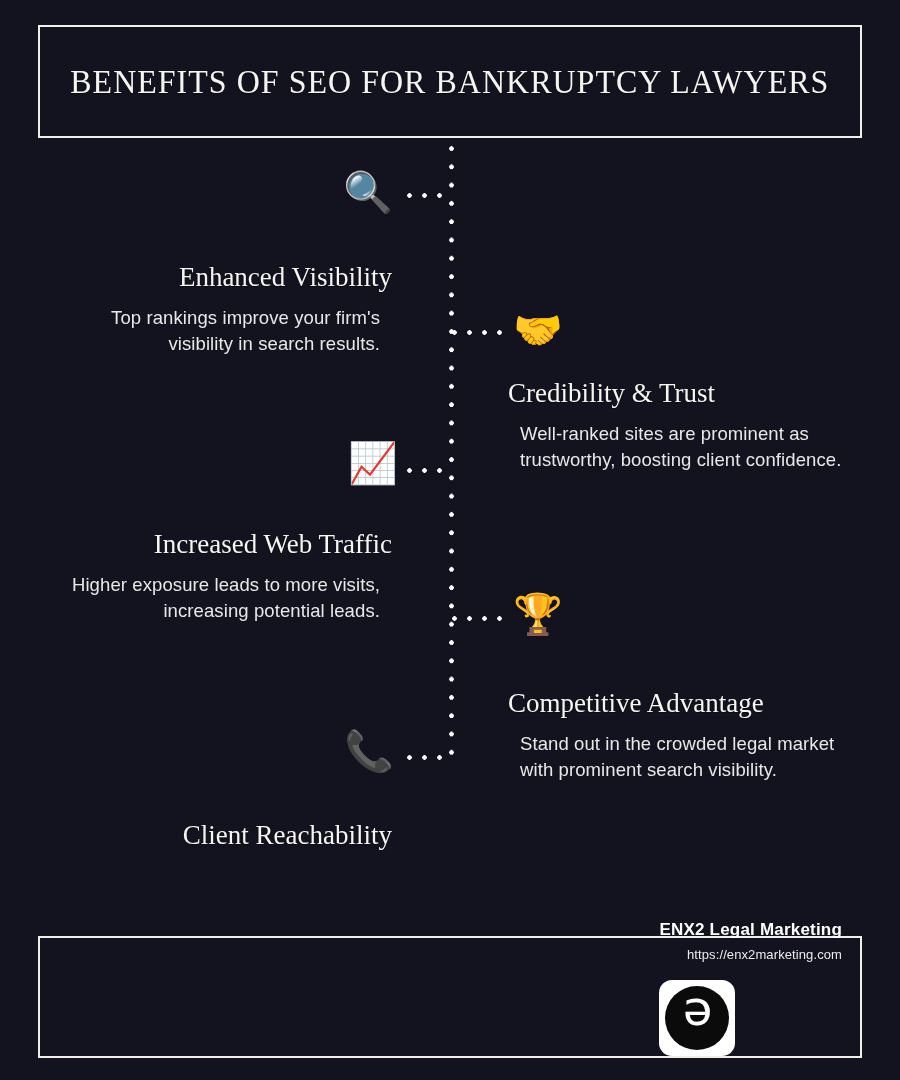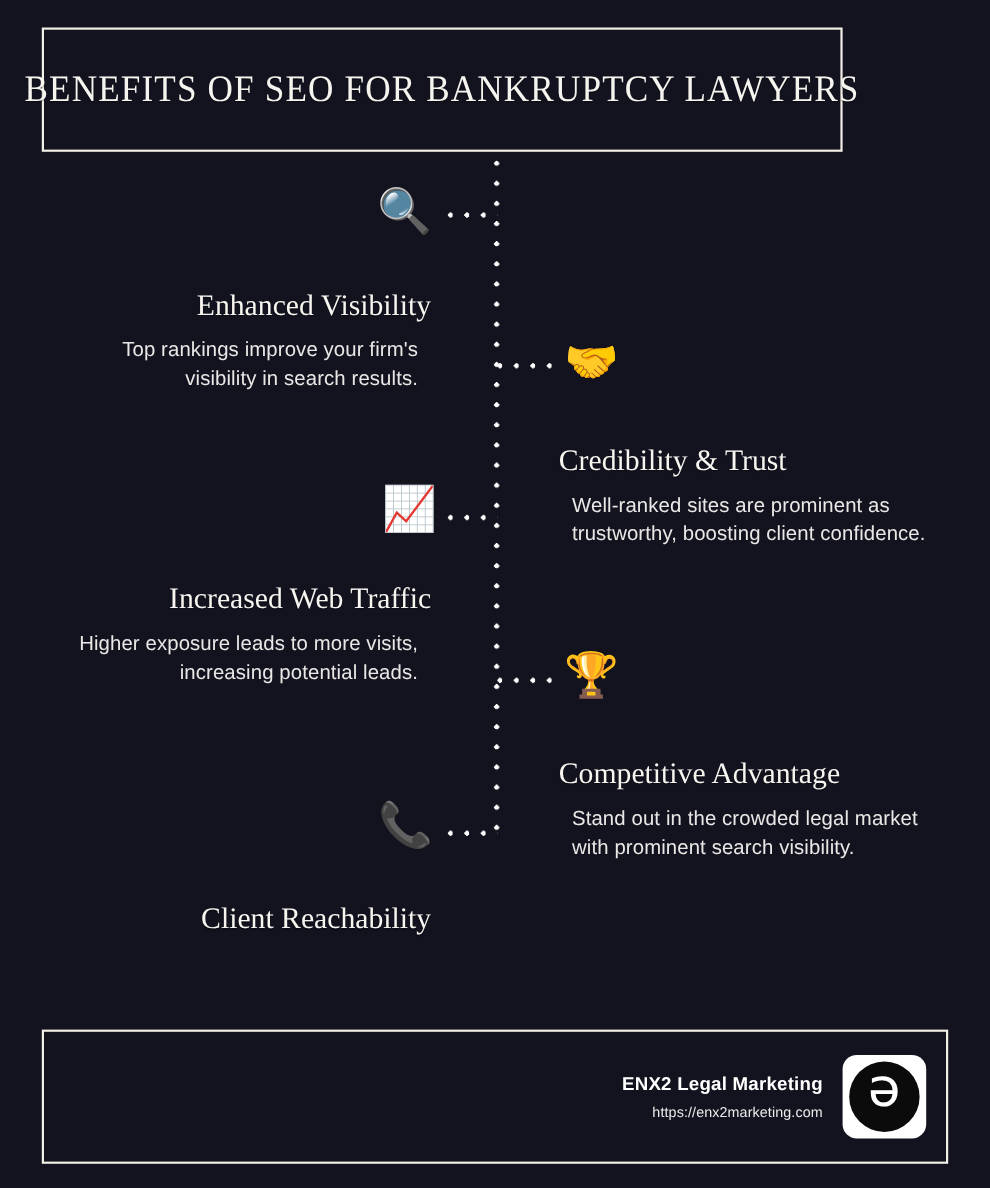--- a/index.html
+++ b/index.html
@@ -14,21 +14,21 @@
     overflow: hidden;
     position: relative;
     -webkit-font-smoothing: antialiased;
   }
 
   
   #title-frame {
     position: absolute;
     left: 38px;
     top: 25px;
-    width: 728px;
+    width: 824px;
     height: 113px;
     border: 2px solid #f2efe6;
     box-sizing: border-box;
     display: flex;
     align-items: center;
     justify-content: center;
   }
   #title-text {
     font-family: "Liberation Serif", "DejaVu Serif", serif;
     font-size: 34px;
@@ -106,23 +106,24 @@
     height: 122px;
     border: 2px solid #f2efe6;
     box-sizing: border-box;
   }
   #footer-inner {
     position: absolute;
     right: 18px;
     top: 0;
     height: 100%;
     display: flex;
-    align-items: center;
+    align-items: flex-start;
     justify-content: flex-end;
     gap: 18px;
+    flex-direction: column;
   }
   #footer-textblock { text-align: right; }
   #footer-brand {
     font-family: "Liberation Sans", sans-serif;
     font-size: 17px;
     font-weight: bold;
     color: #ffffff;
     letter-spacing: .2px;
     margin: 0 0 7px 0;
   }
@@ -180,21 +181,21 @@
 <span class="icon" style="left:513px; top:310px;">🤝</span>
 <span class="icon" style="left:348px; top:443px;">📈</span>
 <span class="icon" style="left:513px; top:594px;">🏆</span>
 <span class="icon" style="left:344px; top:731px;">📞</span>
 
 <div class="block left" style="top:262px;">
   <p class="block-title">Enhanced Visibility</p>
   <p class="block-desc">Top rankings improve your firm's visibility in search results.</p>
 </div>
 
-<div class="block right" style="top:403px;">
+<div class="block right" style="top:378px;">
   <p class="block-title">Credibility &amp; Trust</p>
   <p class="block-desc">Well-ranked sites are prominent as trustworthy, boosting client confidence.</p>
 </div>
 
 <div class="block left" style="top:529px;">
   <p class="block-title">Increased Web Traffic</p>
   <p class="block-desc">Higher exposure leads to more visits, increasing potential leads.</p>
 </div>
 
 <div class="block right" style="top:688px; width:368px;">

